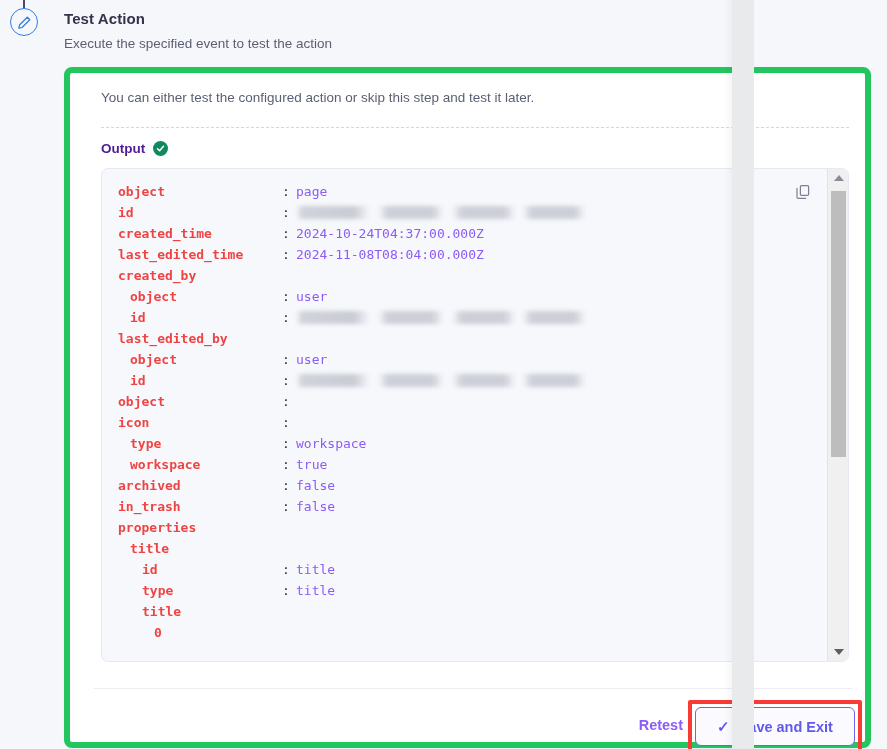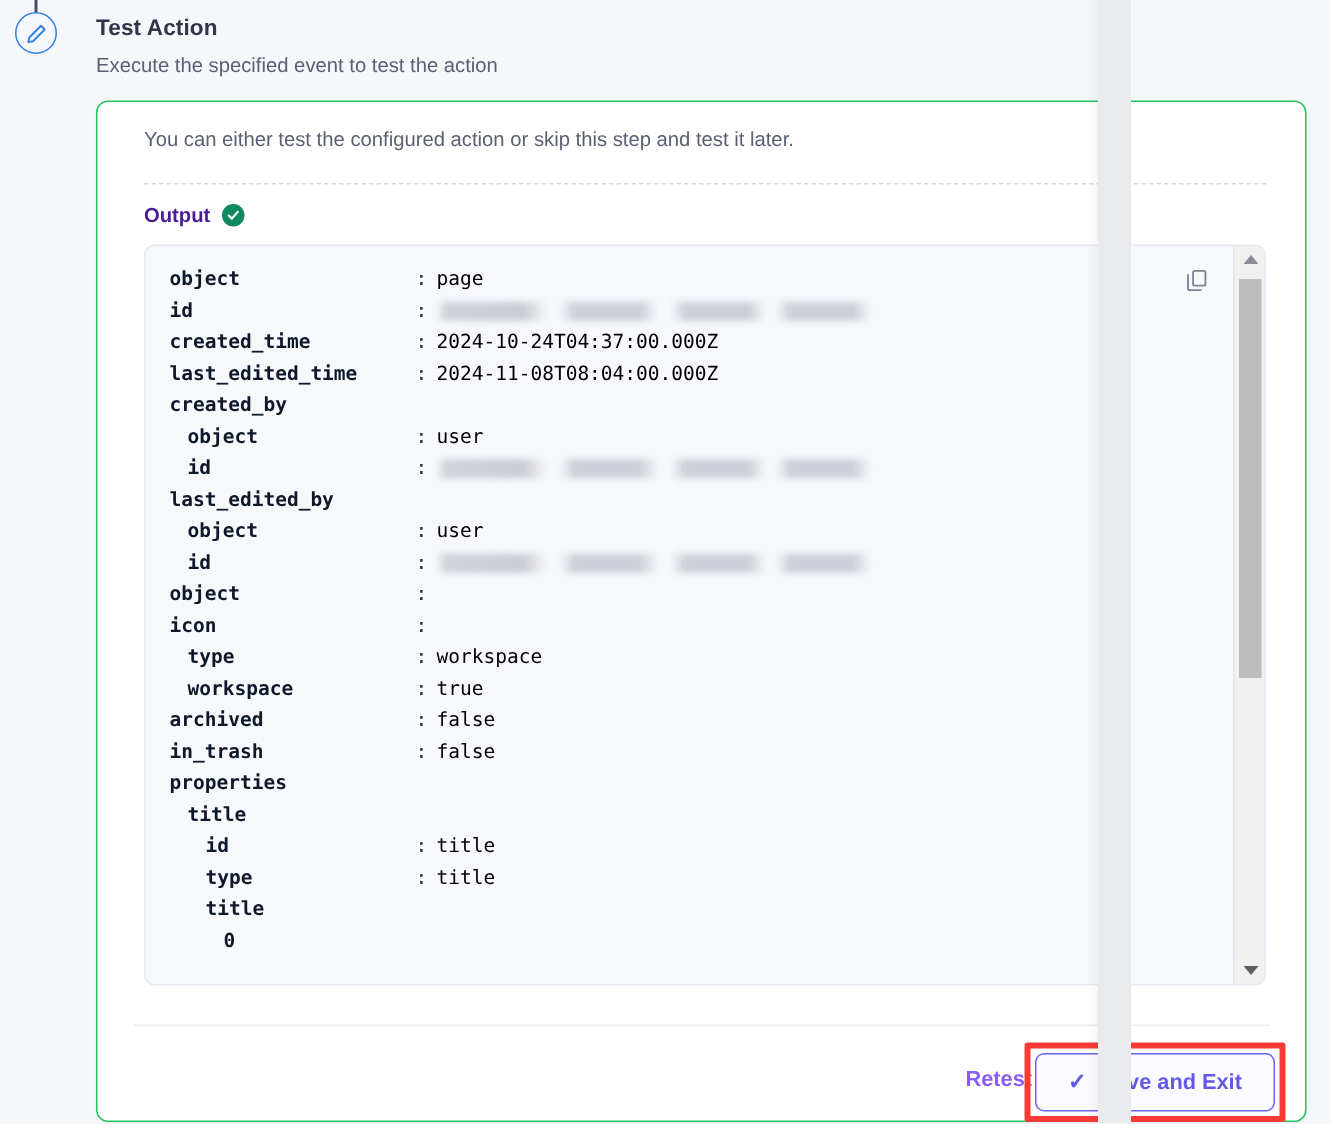--- a/index.html
+++ b/index.html
@@ -72,21 +72,21 @@
     color: #5b5f72;
   }
 
   
   .card {
     position: absolute;
     left: 64px; top: 67px;
     width: 807px;
     height: 681px;
     background: #ffffff;
-    border: 1px solid #22c55e;
+    border: 6px solid #22c55e;
     border-radius: 8px;
     box-shadow: 0 1px 2px rgba(16,24,40,0.04);
   }
 
   .card-intro {
     position: absolute;
     left: 31px; top: 17px;
     font-size: 13.5px;
     color: #5b5f72;
   }
@@ -140,32 +140,32 @@
     height: 21px;
     line-height: 21px;
     font-family: "DejaVu Sans Mono", monospace;
     font-size: 13px;
     white-space: pre;
     position: relative;
   }
   .code-key {
     position: absolute;
     left: 16px;
-    color: #0f172a;
+    color: #ef4444;
     font-weight: bold;
   }
   .code-colon {
     position: absolute;
     left: 180px;
     color: #2b2f3a;
   }
   .code-val {
     position: absolute;
     left: 194px;
-    color: #000000;
+    color: #8b5cf6;
   }
   .code-val.redacted {
     display: inline-block;
     height: 13px;
     border-radius: 2px;
     background:
       linear-gradient(90deg,
         rgba(176,180,190,0) 0px, rgba(176,180,190,.55) 6px,
         rgba(176,180,190,.65) 58px, rgba(176,180,190,0) 74px),
       linear-gradient(90deg,

